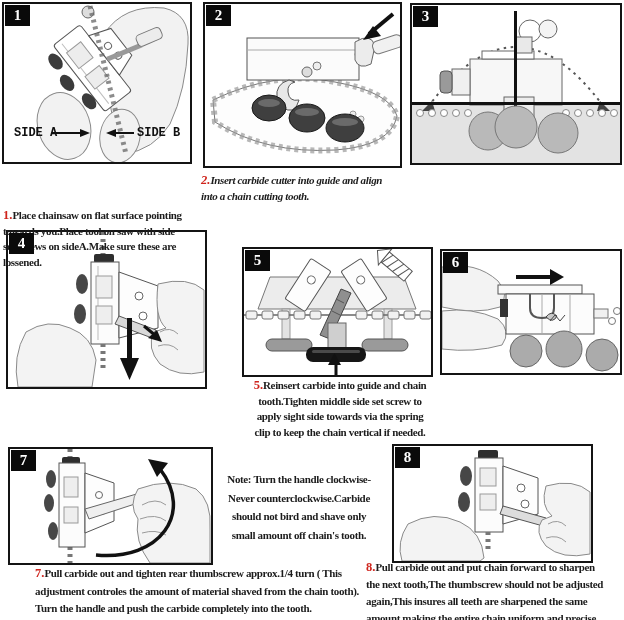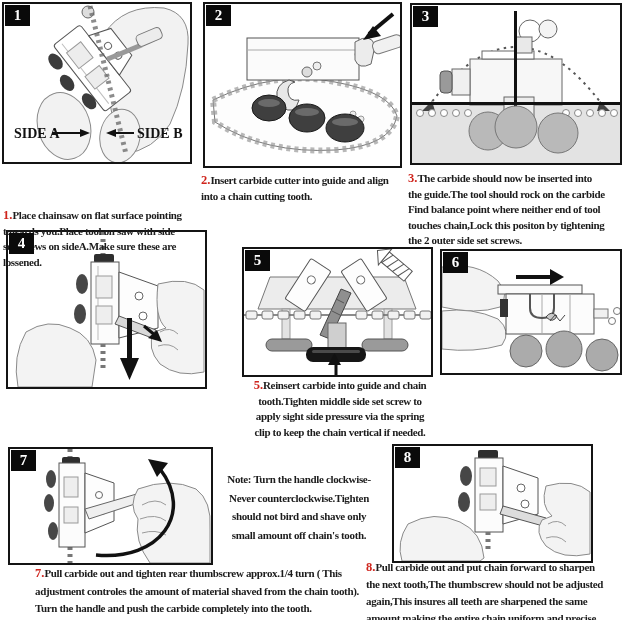--- a/index.html
+++ b/index.html
@@ -6,32 +6,32 @@
   .canvas{position:relative;width:624px;height:620px;background:#ffffff;overflow:hidden;
           font-family:"Liberation Serif",serif;}
   .panel{position:absolute;border:2px solid #141414;background:#ffffff;box-sizing:border-box;}
   .panel svg{display:block;width:100%;height:100%;}
   .numbox{position:absolute;left:1px;top:1px;width:25px;height:21px;background:#0a0a0a;
           color:#ffffff;font-weight:bold;font-size:15px;display:flex;align-items:center;
           justify-content:center;font-family:"Liberation Serif",serif;z-index:3;}
   .step{position:absolute;font-weight:bold;font-size:11px;line-height:15.5px;
         letter-spacing:-0.35px;color:#1c1c1c;white-space:pre-line;}
   .sn{color:#cf241c;font-size:12.5px;letter-spacing:0;}
-  .sidelabel{position:absolute;font-family:Liberation Serif, serif;font-weight:bold;
-             font-size:14px;color:#111;letter-spacing:0;z-index:2;}
+  .sidelabel{position:absolute;font-family:Liberation Mono, monospace;font-weight:bold;
+             font-size:12px;color:#111;letter-spacing:0;z-index:2;}
   .p1{left:2px;top:2px;width:190px;height:162px;}
   .p2{left:203px;top:2px;width:199px;height:166px;}
   .p3{left:410px;top:3px;width:212px;height:162px;}
   .p4{left:6px;top:230px;width:201px;height:159px;}
   .p5{left:242px;top:247px;width:191px;height:130px;}
   .p6{left:440px;top:249px;width:182px;height:126px;}
   .p7{left:8px;top:447px;width:205px;height:118px;}
   .p8{left:392px;top:444px;width:201px;height:119px;}
   .t1{left:3px;top:170px;width:198px;margin-top:38px;}
-  .t2{left:201px;top:173px;width:206px;}
+  .t2{left:201px;top:173px;width:206px;font-style:italic;}
   .t3{left:408px;top:171px;width:216px;}
   .t4{left:1px;top:391px;width:244px;}
   .t5{left:242px;top:378px;width:196px;text-align:center;}
   .t6{left:437px;top:380px;width:187px;}
   .tnote{left:210px;top:470px;width:178px;text-align:center;line-height:18.5px;}
   .t7{left:3px;top:565px;width:378px;line-height:17.5px;margin-left:32px;}
   .t8{left:366px;top:559px;width:258px;line-height:17px;}
 </style>
 </head>
 <body>
@@ -303,31 +303,26 @@
       <path d="M14,78 Q40,64 66,76 Q88,86 90,112 L86,115 L8,115 Q2,96 14,78 Z" fill="#f3f3f3" stroke="#8a8a8a"></path>
     </svg>
   </div>
 
   <div class="step t1"><span class="sn">1.</span><span>Place chainsaw on flat surface pointing
 towards you.Place tool on saw with side
 set screws on sideA.Make sure these are
 lossened.</span></div>
   <div class="step t2"><span class="sn">2.</span><span>Insert carbide cutter into guide and align
 into a chain cutting tooth.</span></div>
-  <div class="step t3"><span class="sn">3.</span><span>The carbide should now be inserted into
-the guide.The tool should rock on the carbide
-Find balance point where neither end of tool
-touches chain,Lock this positon by tightening
-the 2 outer side set screws.</span></div>
   <div class="step t5"><span class="sn">5.</span><span>Reinsert carbide into guide and chain
 tooth.Tighten middle side set screw to
-apply sight side pressure via the spring
+apply sight side towards via the spring
 clip to keep the chain vertical if needed.</span></div>
   <div class="step tnote">Note: Turn the handle clockwise-
-Never counterclockwise.Tighten
+Never counterclockwise.Carbide
 should not bird and shave only
 small amount off chain's tooth.</div>
   <div class="step t7"><span class="sn">7.</span><span>Pull carbide out and tighten rear  thumbscrew approx.1/4  turn ( This
 adjustment controles the amount of material shaved from the chain tooth).
 Turn the handle and push the carbide completely into the tooth.</span></div>
   <div class="step t8"><span class="sn">8.</span><span>Pull carbide out and put chain forward to sharpen
 the next tooth,The thumbscrew should not be adjusted
 again,This insures all teeth are sharpened the same
 amount making the entire chain uniform and precise.</span></div>
 

